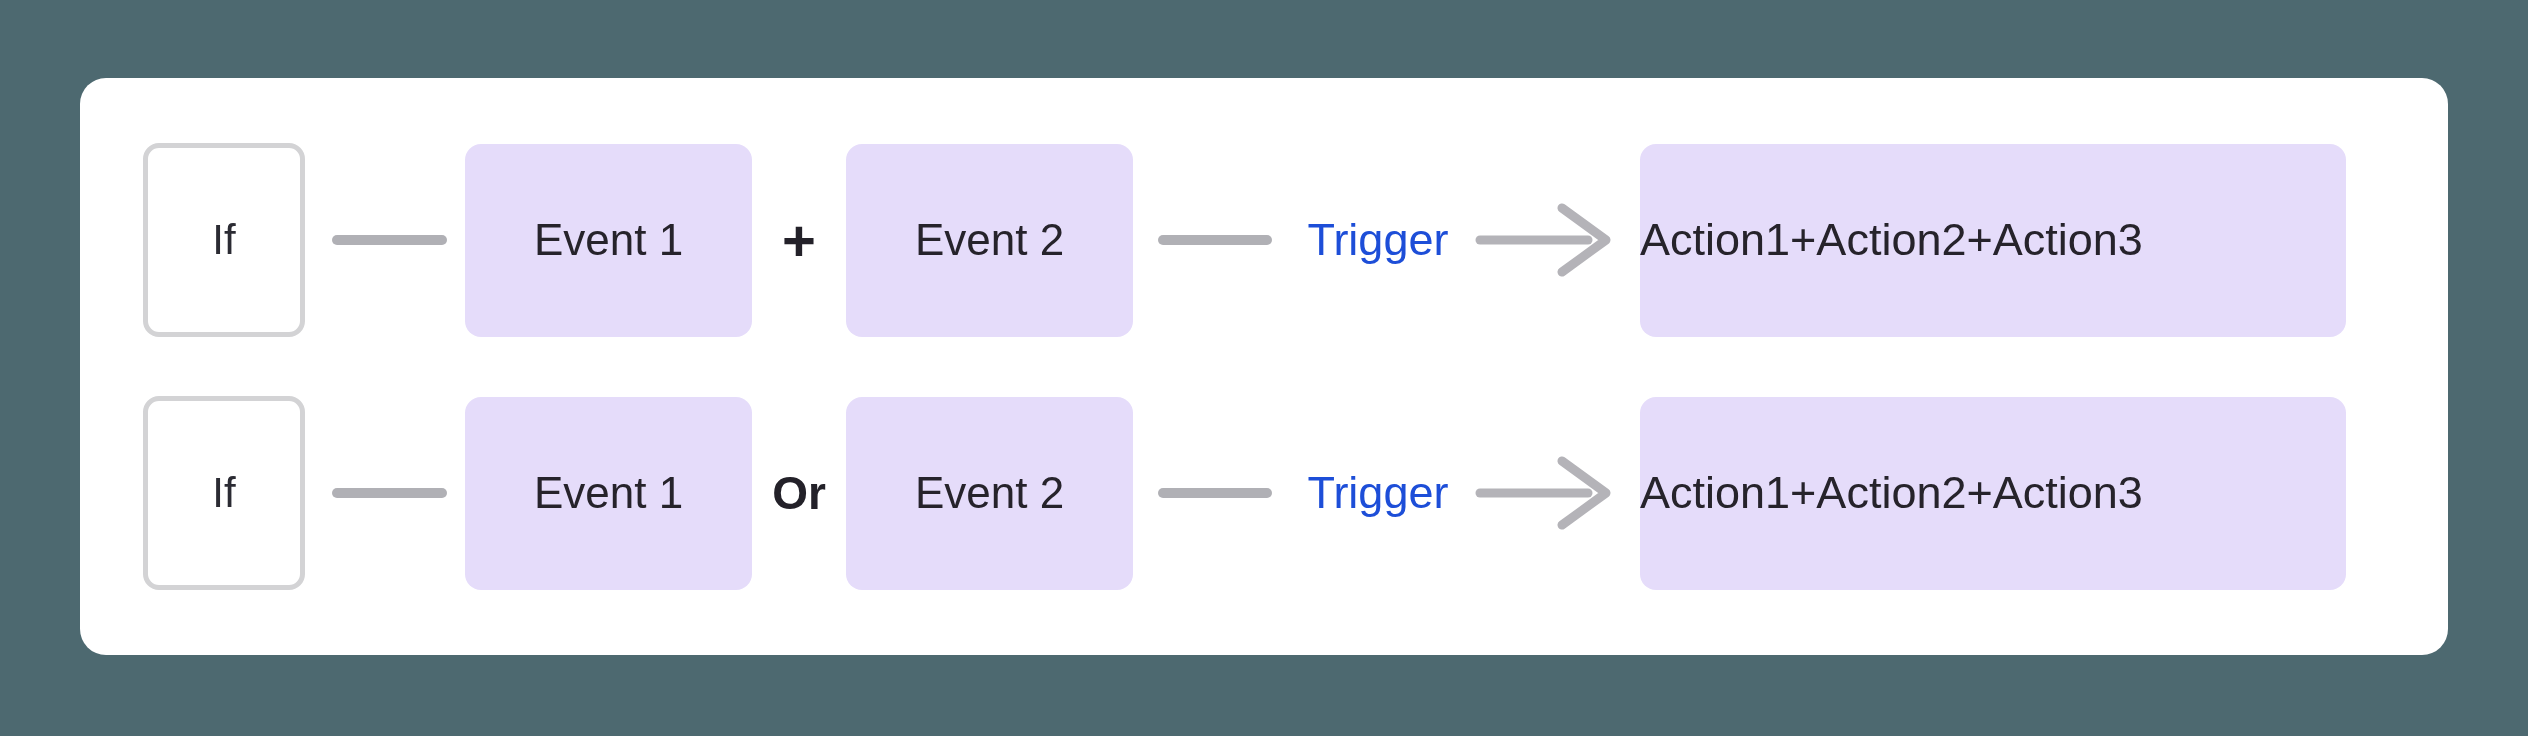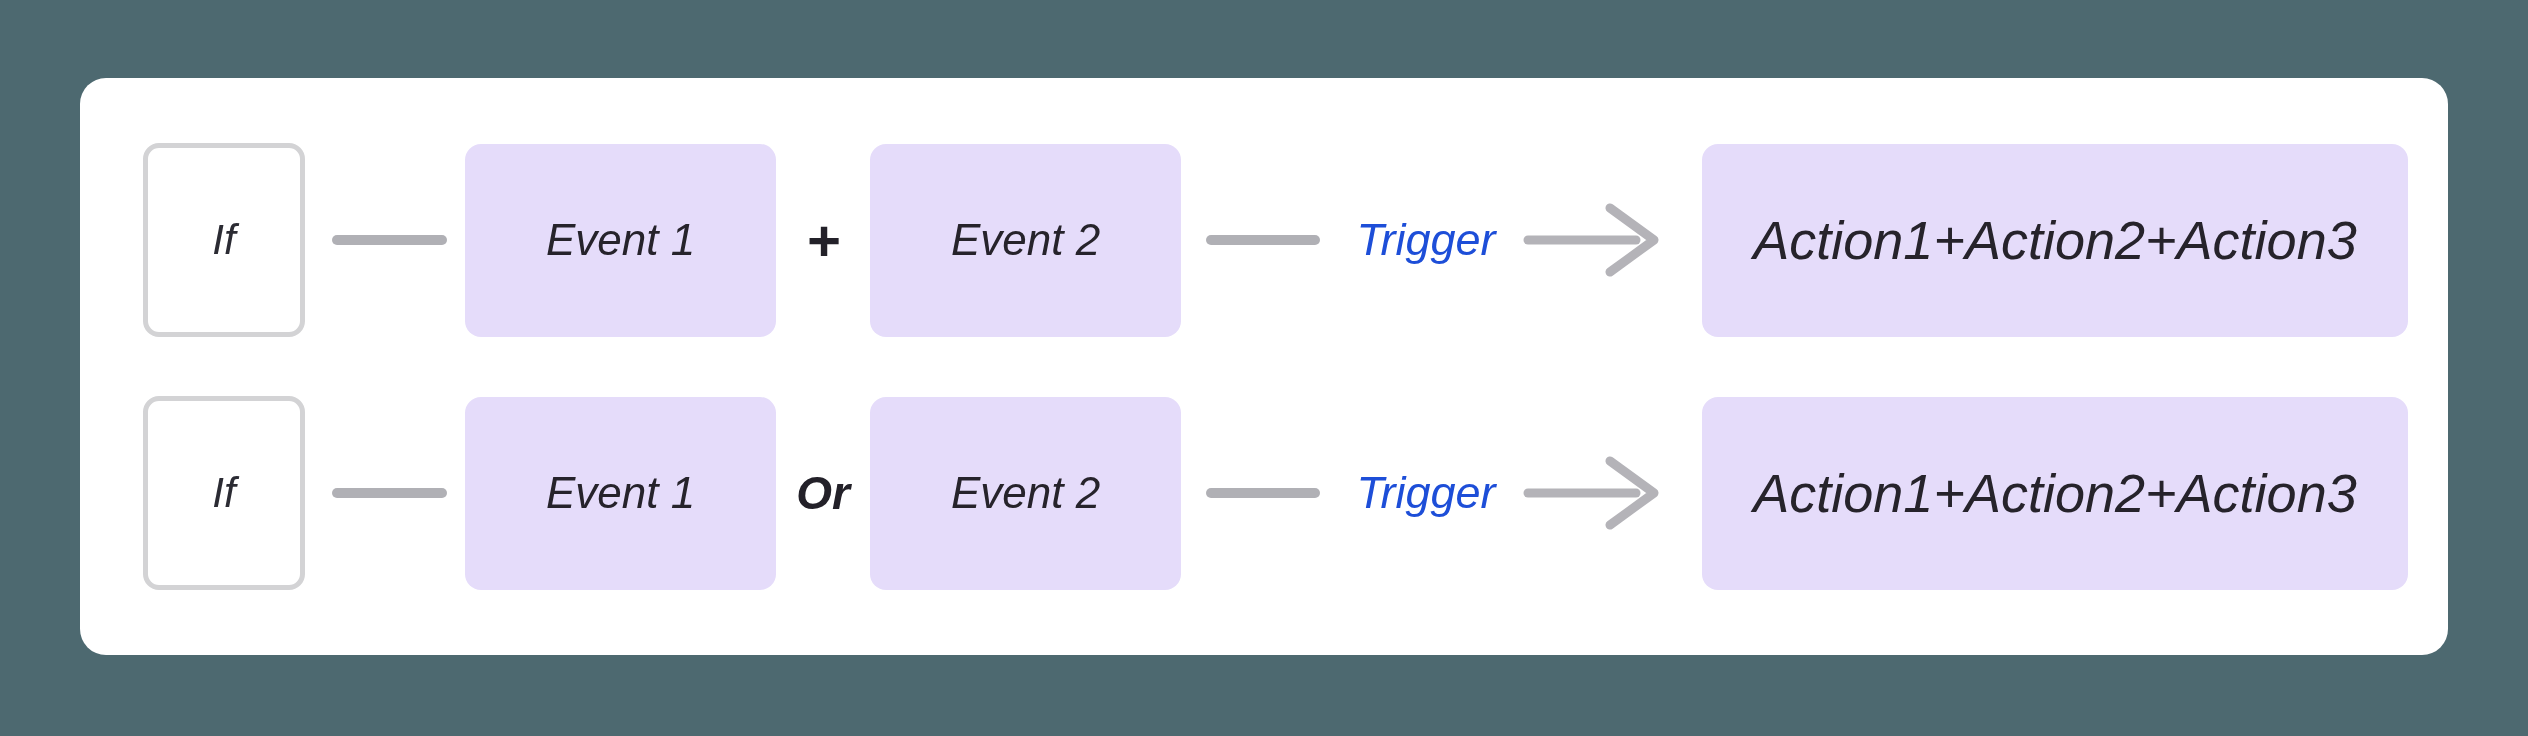--- a/index.html
+++ b/index.html
@@ -6,21 +6,20 @@
   html, body { width: 2528px; height: 736px; overflow: hidden; }
   body {
     background: #4d6970;
     font-family: "Liberation Sans", sans-serif;
     color: #232129;
   }
   .stage {
     position: relative;
     width: 2528px;
     height: 736px;
-    font-style: italic;
   }
   .card {
     position: absolute;
     left: 80px;
     top: 78px;
     width: 2368px;
     height: 577px;
     background: #ffffff;
     border-radius: 26px;
     padding: 65px 0 0 63px;
@@ -49,21 +48,21 @@
   .connector {
     width: 115px;
     height: 10px;
     border-radius: 5px;
     background: #b0b0b5;
     flex: none;
   }
   .connector.after-if { margin-left: 27px; }
   .connector.before-trigger { margin-left: 25px; width: 114px; }
   .event-box {
-    width: 311px;
+    width: 287px;
     height: 193px;
     border-radius: 16px;
     background: #e5dcfa;
     display: flex;
     align-items: center;
     justify-content: center;
     font-size: 44px;
     color: #26232b;
     flex: none;
   }
@@ -85,29 +84,29 @@
     color: #1d4ed8;
     flex: none;
   }
   .arrow-svg {
     margin-left: 6px;
     width: 140px;
     height: 84px;
     flex: none;
   }
   .action-box {
-    margin-left: 40px;
+    margin-left: 26px;
     width: 706px;
     height: 193px;
     border-radius: 16px;
     background: #e5dcfa;
     display: flex;
     align-items: center;
-    justify-content: center;
-    font-size: 54px;
+    justify-content: flex-start;
+    font-size: 45px;
     color: #26232b;
     flex: none;
   }
 </style>
 </head>
 <body>
 
 <div class="stage">
   <div class="card">
 

